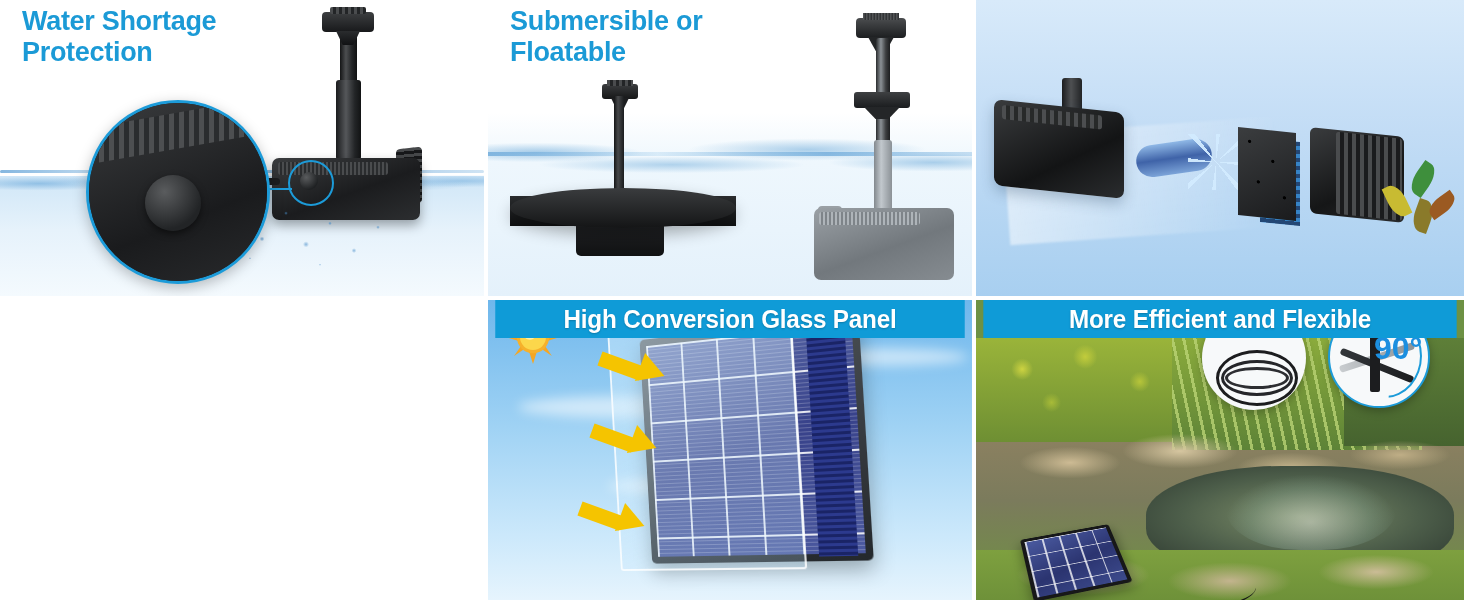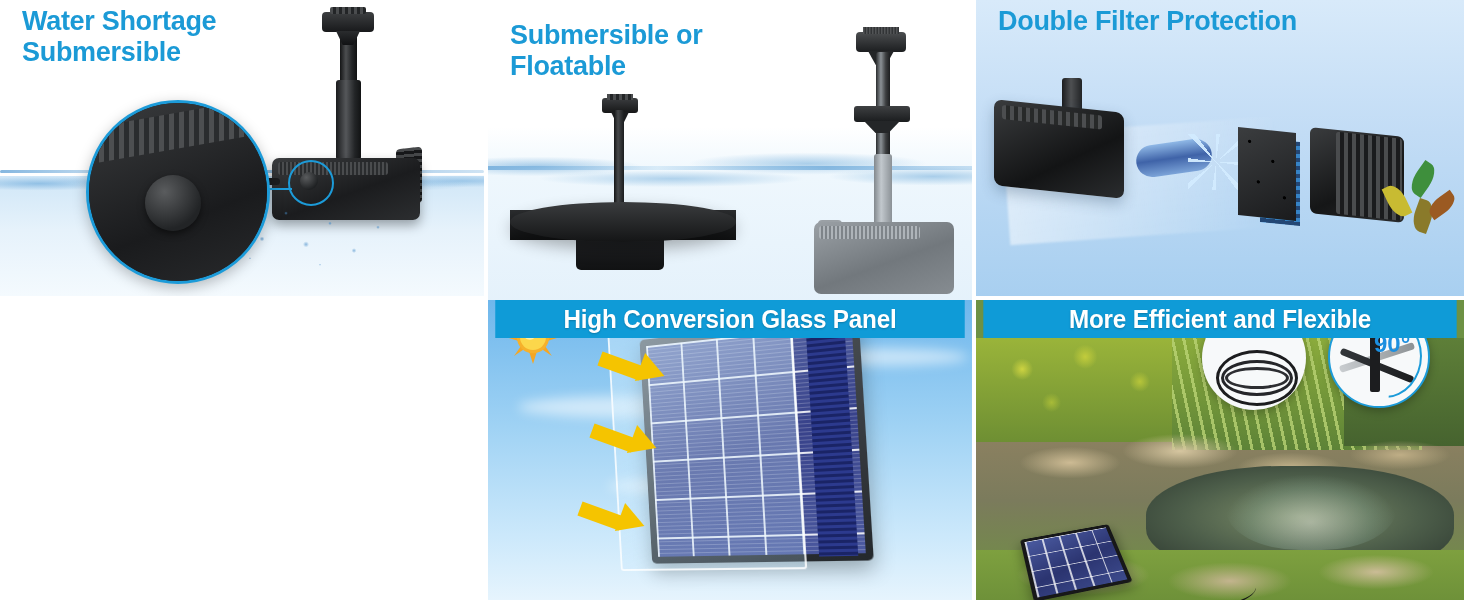--- a/index.html
+++ b/index.html
@@ -314,21 +314,21 @@
        transform:perspective(420px) rotateX(40deg) rotate(-14deg);}
   .cable{position:absolute;left:130px;top:232px;width:150px;height:40px;
      border-bottom:3px solid #141516;border-radius:0 0 60% 0;}
 
   .callout{position:absolute;border-radius:50%;background:#f7f9fa;overflow:hidden;
      box-shadow:0 3px 10px rgba(0,0,0,.28);z-index:20;}
   .co1{left:226px;top:6px;width:104px;height:104px;}
   .co2{left:352px;top:6px;width:102px;height:102px;border:2.5px solid #1C9BD9;box-sizing:border-box;}
   .co-label{position:absolute;font-weight:bold;color:#1C8FE0;z-index:22;white-space:nowrap;}
   .co1 .co-label{left:26px;top:10px;font-size:23px;}
-  .co2 .co-label{left:44px;top:22px;font-size:24px;}
+  .co2 .co-label{left:44px;top:22px;font-size:32px;}
   .coil{position:absolute;left:14px;top:44px;width:76px;height:50px;
      border:3px solid #1c1d1f;border-radius:50%;}
   .coil:before{content:"";position:absolute;left:2px;top:7px;right:2px;bottom:7px;
      border:3px solid #25262a;border-radius:50%;}
   .coil:after{content:"";position:absolute;left:6px;top:14px;right:6px;bottom:14px;
      border:3px solid #2d2e32;border-radius:50%;}
   .rotor{position:absolute;left:40px;top:26px;width:10px;height:58px;background:#1c1d1f;border-radius:2px;}
   .rotorArm{position:absolute;left:8px;top:46px;width:78px;height:7px;
      background:linear-gradient(90deg,#c9cdd0,#8d9295);transform:rotate(-18deg);border-radius:3px;}
   .rotorArm2{position:absolute;left:8px;top:54px;width:78px;height:7px;
@@ -358,24 +358,24 @@
     <div class="magline"></div>
     <div class="bubbles"></div>
 
     <div class="mag">
       <div class="zbody"></div>
       <div class="zribs"></div>
       <div class="zknob"></div>
     </div>
 
     <div class="toptitle">Water Shortage
-Submersible</div>
+Protection</div>
   </div>
 
-  <div class="panel p2" style="left:488px;top:14px;width:484px;height:296px;">
+  <div class="panel p2" style="left:488px;top:0;width:484px;height:296px;">
     <div class="wv"></div>
     <div class="wv2"></div>
 
     <div class="fnoz"></div>
     <div class="fstem"></div>
     <div class="floatunder"></div>
     <div class="floatdisc2"></div>
     <div class="floatdisc"></div>
 
     <div class="gnoz"></div>
@@ -396,21 +396,20 @@
     <div class="frotor"></div>
     <div class="fblade"></div>
     <div class="fsponge2"></div>
     <div class="fsponge"></div>
     <div class="fcage"></div>
     <div class="leaf lf1"></div>
     <div class="leaf lf2"></div>
     <div class="leaf lf3"></div>
     <div class="leaf lf4"></div>
 
-    <div class="toptitle">Double Filter Protection</div>
   </div>
 
 
   <div class="panel p5" style="left:488px;top:300px;width:484px;height:300px;">
     <div class="p5 cloud c1"></div>
     <div class="p5 cloud c2"></div>
     <div class="p5 cloud c3"></div>
 
     <svg class="sun" viewBox="0 0 100 100">
       <g fill="#F5A623">

